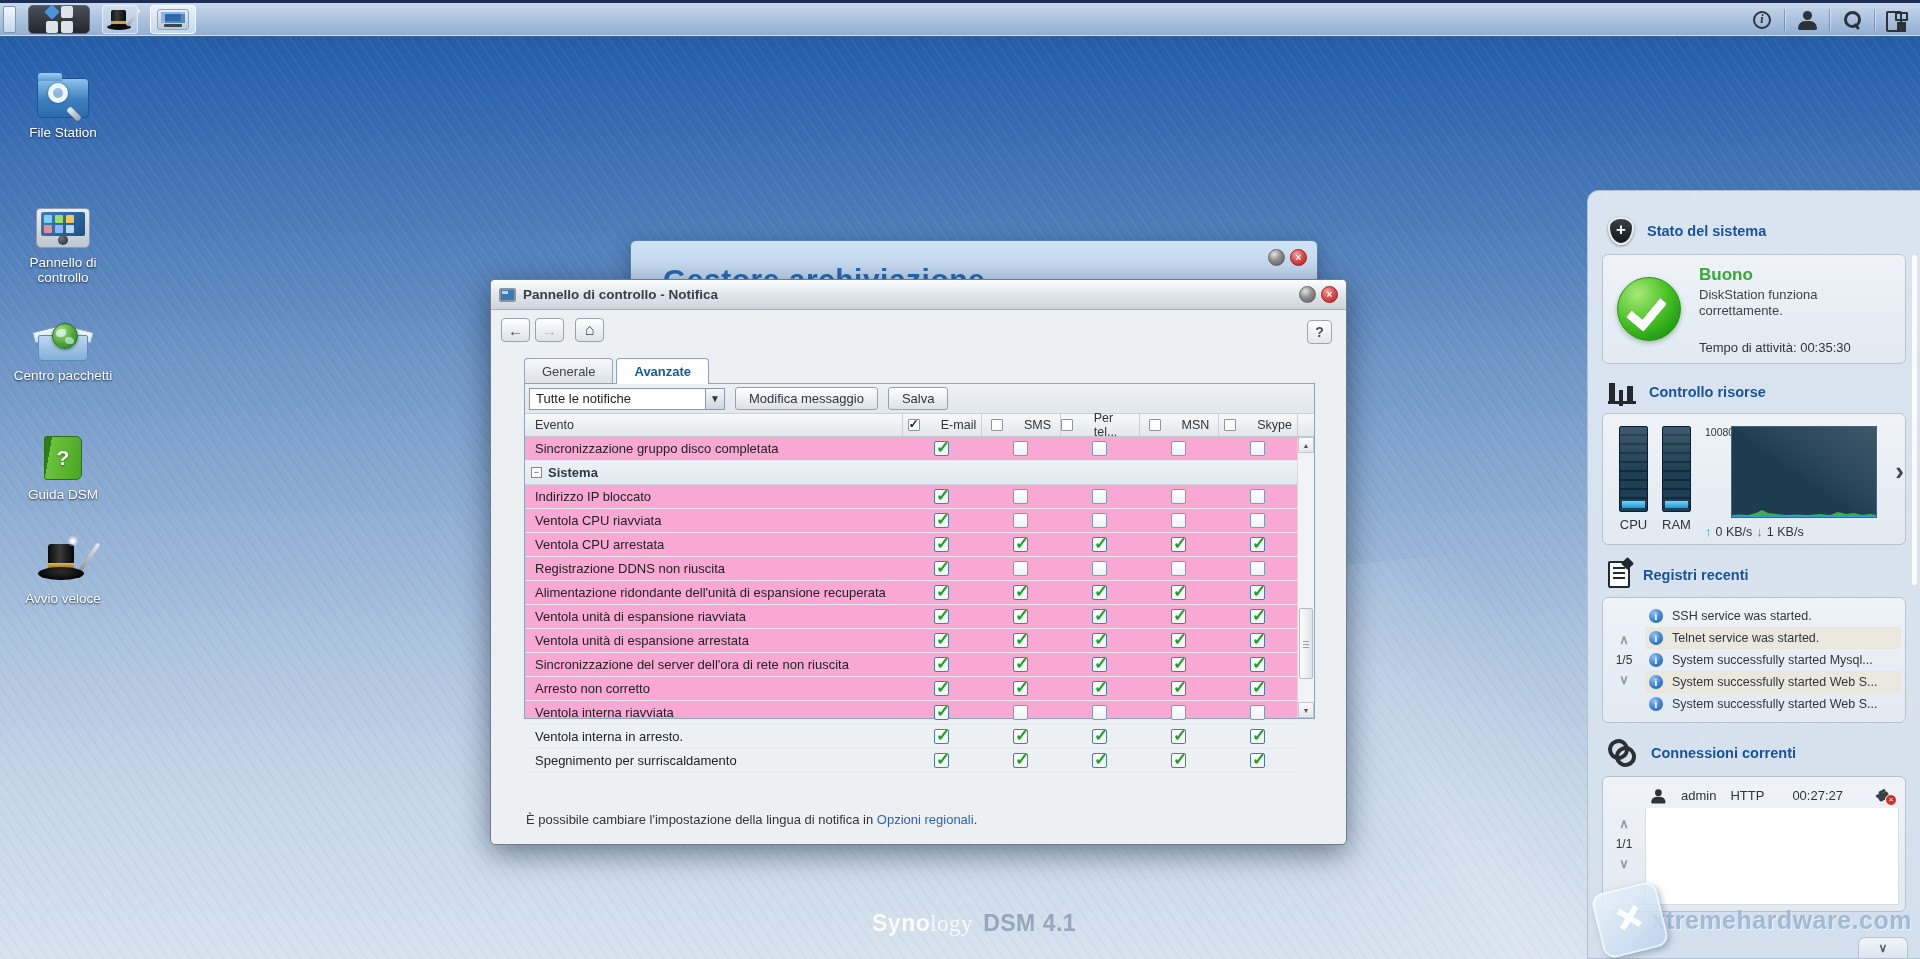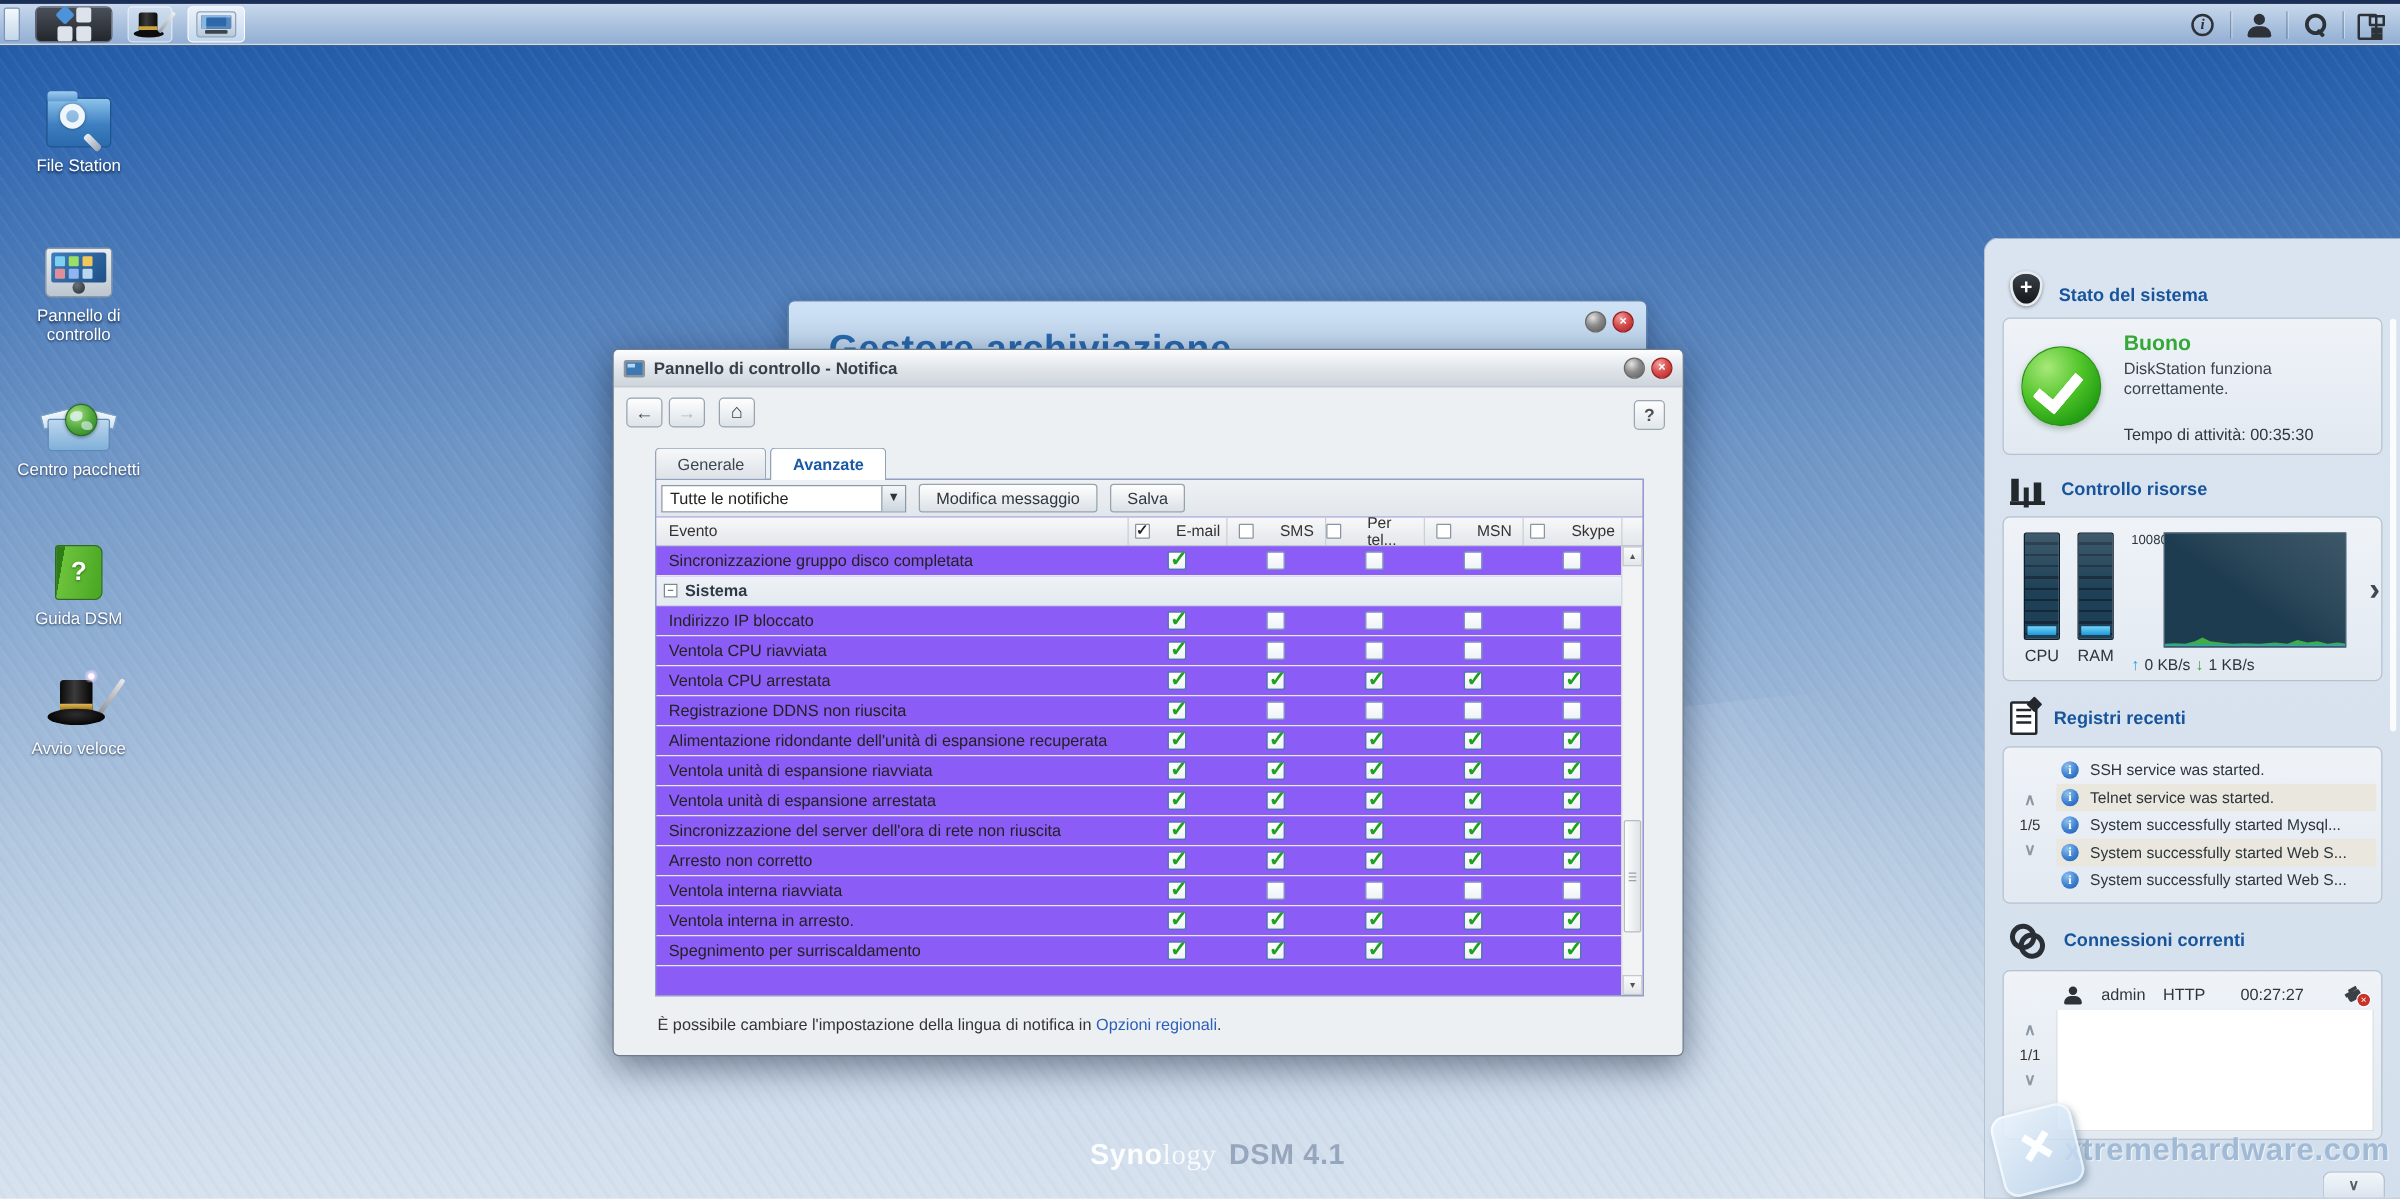--- a/index.html
+++ b/index.html
@@ -140,22 +140,22 @@
   .nav-btn.home { margin-left:6px; font-size:16px; }
   .help-btn { position:absolute; top:40px; right:14px; width:25px; height:24px; border-radius:4px;
     border:1px solid #9aa6b2; background:linear-gradient(180deg,#fdfdfe,#e2e7ec);
     display:flex; align-items:center; justify-content:center; font-size:14px; font-weight:bold; color:#4a525a; }
   .tabs { position:absolute; top:78px; left:33px; display:flex; z-index:2; }
   .tab { height:25px; padding:0 17px; margin-right:3px; display:flex; align-items:center;
     border:1px solid #97a7b8; border-bottom:none; border-radius:4px 4px 0 0; font-size:13px; color:#3c4650;
     background:linear-gradient(180deg,#f7f8f9,#dde2e7); }
   .tab.active { background:#fff; color:#1a5aa4; font-weight:bold; height:26px; margin-bottom:-1px;
     border-color:#8fa4ba; box-shadow:inset 0 2px 0 #fff; }
-  .cpanel { position:absolute; top:103px; left:33px; width:791px; height:414px;
-    border:1px solid #8fa4ba; background:#8b5cf6; }
+  .cpanel { position:absolute; top:103px; left:33px; width:791px; height:336px;
+    border:1px solid #8fa4ba; background:#f9a8d4; }
   .toolbar { height:30px; background:linear-gradient(180deg,#eef1f4,#e2e7ec); border-bottom:1px solid #c9d1d8;
     display:flex; align-items:center; padding:0 4px; gap:10px; }
   .select { width:196px; height:22px; border:1px solid #8a99a8; background:#fff; display:flex; align-items:center; }
   .select .sel-val { flex:1; font-size:13px; color:#222; padding:0 6px; white-space:nowrap; overflow:hidden; }
   .select .sel-arrow { width:19px; height:100%; border-left:1px solid #8a99a8;
     background:linear-gradient(180deg,#f4f7fa,#ccd6df); display:flex; align-items:center; justify-content:center;
     font-size:10px; color:#333; }
   .btn { height:23px; padding:0 13px; border:1px solid #96a2ae; border-radius:3px; font-size:13px; color:#2e363e;
     background:linear-gradient(180deg,#fefefe,#dce1e6); display:flex; align-items:center; }
   .thead { height:23px; display:flex; align-items:center; background:linear-gradient(180deg,#f7f8f9,#e3e7eb);
@@ -189,21 +189,21 @@
   .vs-thumb::after { content:""; position:absolute; left:3px; right:3px; top:calc(50% - 3px); height:1px;
     background:#9aa1a8; box-shadow:0 3px 0 #9aa1a8, 0 6px 0 #9aa1a8; }
   .dlg-footer { position:absolute; left:35px; top:532px; font-size:13px; color:#333; }
   .dlg-footer .link { color:#2d5fb8; }
 
   
   .sidebar { position:absolute; right:0; top:190px; width:333px; height:769px; z-index:5;
     background:linear-gradient(180deg,rgba(226,234,243,0.95),rgba(211,223,236,0.95));
     border:1px solid #b3c2d3; border-right:none; border-radius:12px 0 0 0; }
   .widget-header { display:flex; align-items:center; gap:13px; margin:16px 14px 9px 20px; }
-  .widget-header:first-child { margin-top:26px;align-items:flex-end; }
+  .widget-header:first-child { margin-top:26px; }
   .wh-title { font-size:14.5px; font-weight:bold; color:#17549c; }
   .panel { margin:0 14px; border:1px solid #b6c2cf; border-radius:6px;
     background:linear-gradient(180deg,#eff3f8,#e2e9f1); position:relative; }
   
   .shield { position:relative; width:26px; height:28px;
     background:linear-gradient(180deg,#3a4148,#14181c); border:2px solid #e8ecf0;
     border-radius:50% 50% 50% 50% / 36% 36% 64% 64%; box-shadow:0 1px 3px rgba(0,0,0,0.4); }
   .shield::after { content:"+"; position:absolute; left:0; right:0; top:1px; text-align:center;
     color:#fff; font-size:17px; font-weight:bold; }
   .bars-ic { position:relative; width:28px; height:24px; border-bottom:3px solid #23282d; }
@@ -354,21 +354,21 @@
 
 <div class="dicon" style="left:8px; top:62px;">
   <div class="art">
       <div class="fs-folder">
         <div class="fs-mag"></div>
         <div class="fs-handle"></div>
       </div>
     </div>
   <div>File Station</div>
 </div>
-<div class="dicon" style="left:8px; top:182px;">
+<div class="dicon" style="left:8px; top:192px;">
   <div class="art">
       <div class="cp-dev">
         <div class="scr"></div>
         <div class="knob"></div>
       </div>
     </div>
   <div>Pannello di controllo</div>
 </div>
 <div class="dicon" style="left:8px; top:305px;">
   <div class="art">

